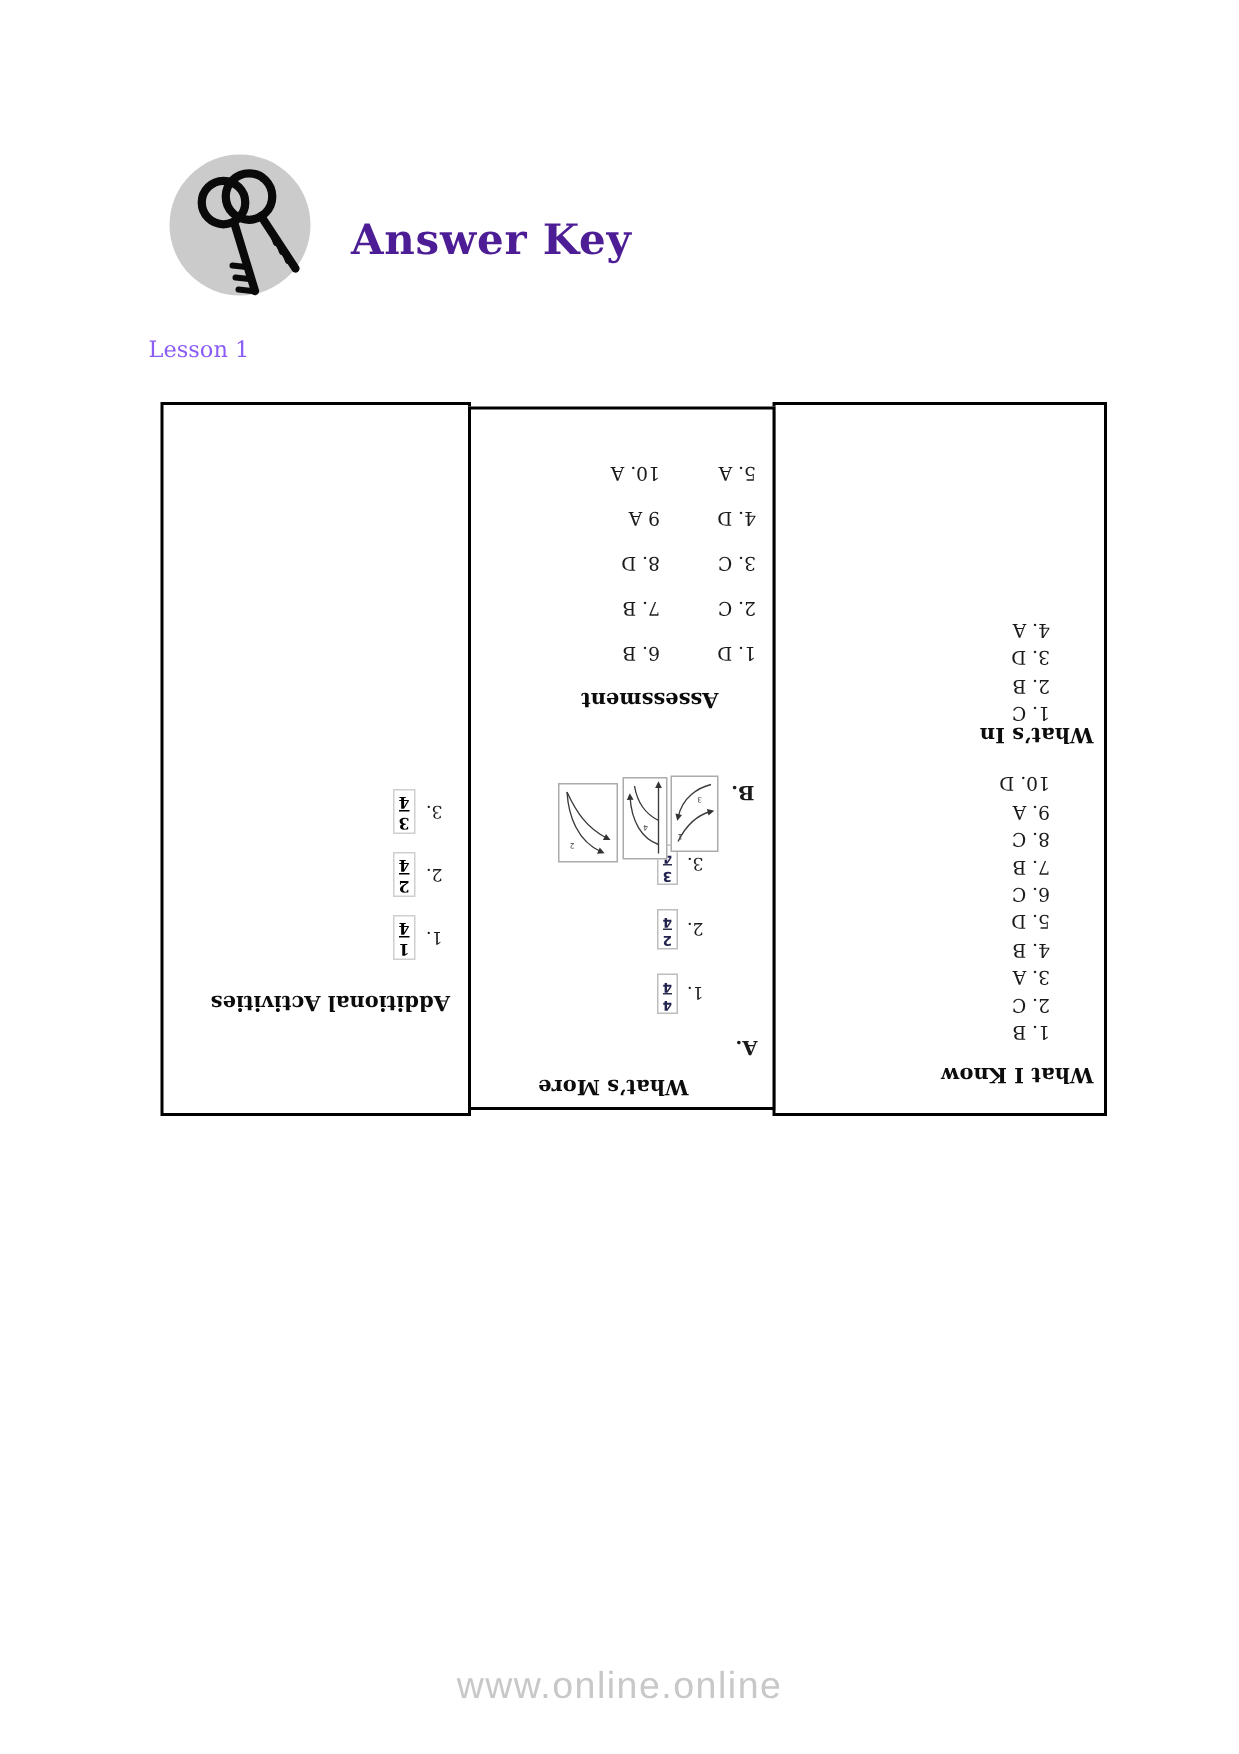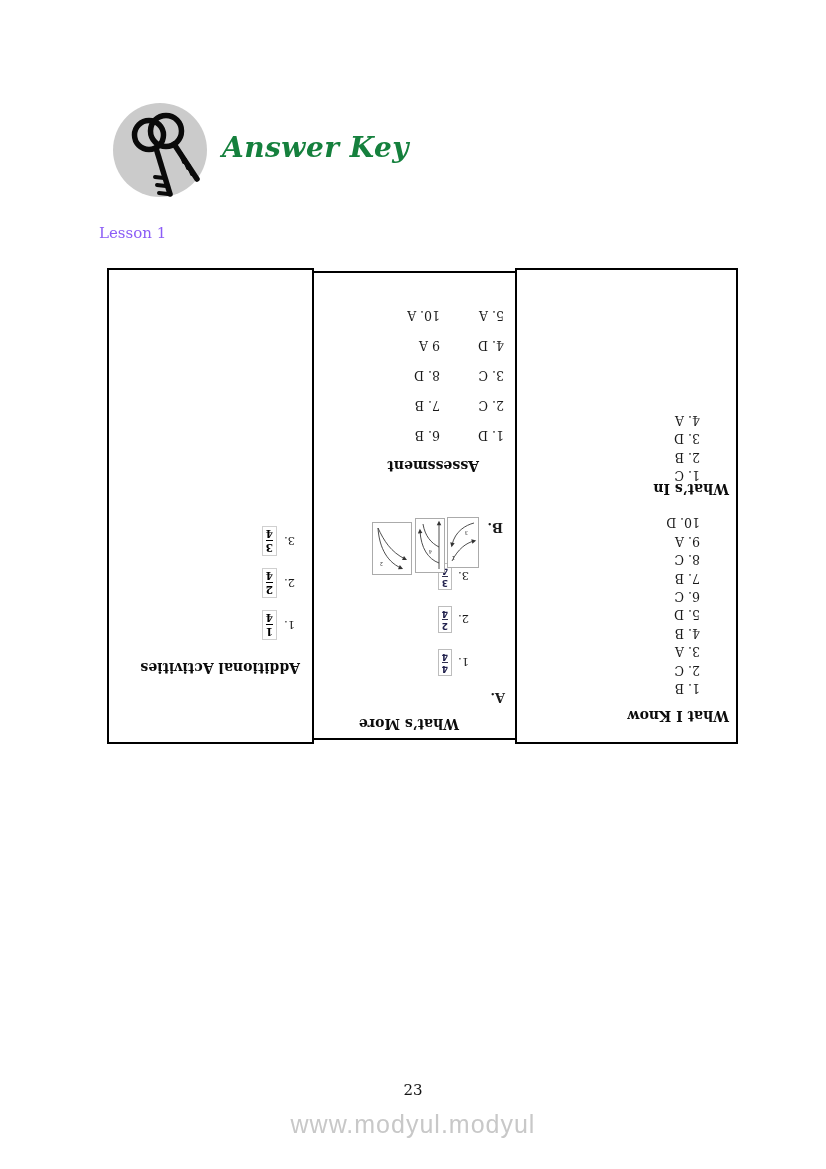--- a/index.html
+++ b/index.html
@@ -1,22 +1,22 @@
 <!DOCTYPE html>
 <html><head>
 <meta charset="utf-8">
 <style>
   html,body{margin:0;padding:0;background:#ffffff;}
   .page{position:relative;width:826px;height:1169px;background:#fff;overflow:hidden;
         font-family:"DejaVu Serif", serif;color:#111;}
 
   
   .key-badge{position:absolute;left:112px;top:102px;width:96px;height:96px;}
-  .title{position:absolute;left:222px;top:131px;margin:0;font-size:28px;font-weight:bold;
-         font-style:italic;letter-spacing:.5px;color:#15803d;}
+  .title{position:absolute;left:222px;top:131px;margin:12px;font-size:28px;font-weight:bold;
+         letter-spacing:.5px;color:#4c1d95;}
   .lesson{position:absolute;left:99px;top:224px;font-size:15px;color:#8b5cf6;}
 
   
   .answer-table{position:absolute;left:107px;top:268px;width:631px;height:476px;}
   .cell{position:absolute;background:#fff;border:2px solid #000;box-sizing:border-box;}
   .cell-left{left:0;top:0;width:207px;height:476px;}
   .cell-mid{left:205px;top:3px;width:205px;height:469px;z-index:2;}
   .cell-right{left:408px;top:0;width:223px;height:476px;}
   .rot{position:absolute;inset:0;transform:rotate(180deg);}
 
@@ -226,15 +226,14 @@
         <div class="win-items">
           <div class="ans-line">1. C</div>
           <div class="ans-line">2. B</div>
           <div class="ans-line">3. D</div>
           <div class="ans-line">4. A</div>
         </div>
       </div>
     </div>
   </div>
 
-  <div class="pagenum">23</div>
-  <div class="watermark">www.modyul.modyul</div>
+  <div class="watermark">www.online.online</div>
 </div>
 
 </body></html>

